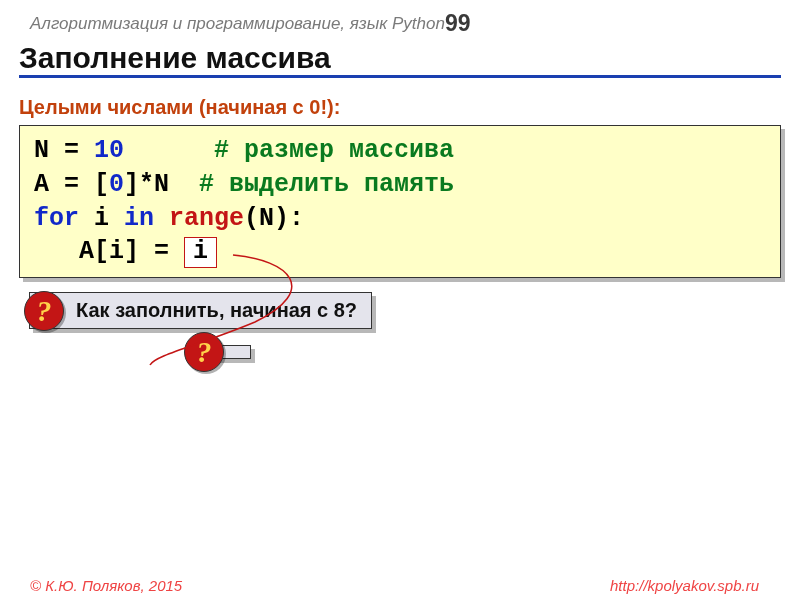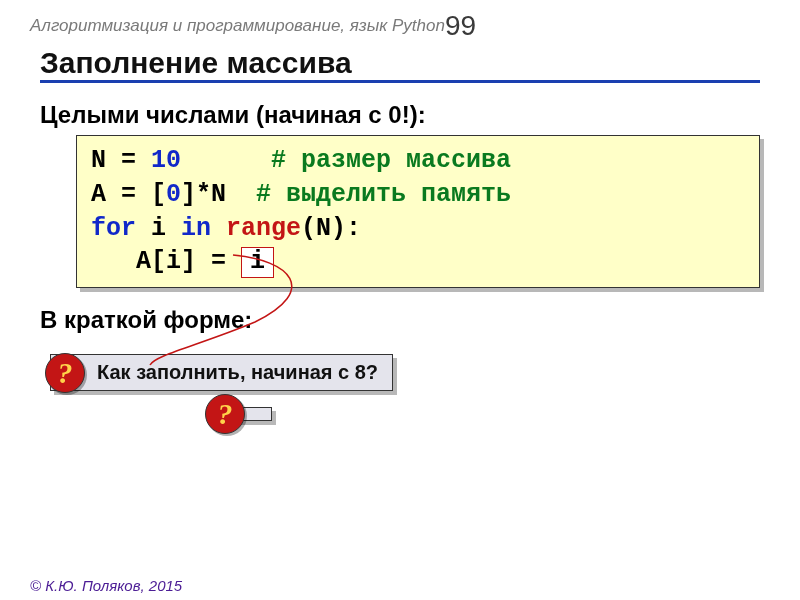--- a/index.html
+++ b/index.html
@@ -6,60 +6,59 @@
   body {
     margin: 0;
     width: 800px;
     height: 600px;
     background: #fff;
     font-family: Arial, Helvetica, sans-serif;
     color: #000;
     position: relative;
     overflow: hidden;
   }
-  .page { padding: 0 40px; }
+  .page { padding: 0 19px; }
   .topbar {
     display: flex;
     align-items: center;
     padding: 10px 30px 4px 30px;
     font-style: italic;
     color: #7a7a7a;
     font-size: 17px;
   }
   .topbar .pg {
     font-style: normal;
-    font-weight: normal;
+    font-weight: bold;
     color: #3a3a3a;
-    font-size: 28px;
+    font-size: 23px;
   }
   .title {
     margin: 0 0 8px 0;
     font-size: 30px;
     font-weight: bold;
     color: #111;
     border-bottom: 3px solid #1a3fb0;
   }
   .subtitle {
-    font-size: 24px;
+    font-size: 20px;
     font-weight: bold;
-    color: #000000;
+    color: #c2410c;
     margin: 18px 0 6px 0;
   }
   .codebox {
     background: #ffffc8;
     border: 1.5px solid #333;
     box-shadow: 4px 4px 0 rgba(0,0,0,0.28);
     padding: 8px 14px 8px 14px;
     font-family: "Courier New", monospace;
     font-size: 25px;
     font-weight: bold;
     line-height: 1.35;
     white-space: pre;
     position: relative;
-    margin-left: 36px;
   }
   .k-blue { color: #1128c9; }
   .k-green { color: #0a7a1f; }
   .k-red { color: #c31515; }
   .k-black { color: #000; }
   .boxed-i {
     display: inline-block;
     background: #fff;
     border: 1.5px solid #c31515;
     padding: 0 8px;
@@ -98,21 +97,21 @@
     box-shadow: 2px 2px 0 rgba(0,0,0,0.3);
   }
   .footer {
     position: absolute;
     bottom: 6px;
     left: 0; right: 11px;
     display: flex;
     justify-content: space-between;
     padding: 0 30px;
     font-style: italic;
-    color: #4c1d95;
+    color: #ef4444;
     font-size: 15px;
   }
   svg.connector {
     position: absolute;
     pointer-events: none;
   }
 </style>
 </head>
 <body>
 
@@ -124,21 +123,20 @@
 <div class="page">
   <h1 class="title">Заполнение массива</h1>
 
   <div class="subtitle">Целыми числами (начиная с 0!):</div>
 
   <div class="codebox" id="cb1"><span class="k-black">N = </span><span class="k-blue">10</span><span class="k-green">      # размер массива</span>
 <span class="k-black">A = [</span><span class="k-blue">0</span><span class="k-black">]*N  </span><span class="k-green"># выделить память</span>
 <span class="k-blue">for</span><span class="k-black"> i </span><span class="k-blue">in</span><span class="k-red"> range</span><span class="k-black">(N):</span>
 <span class="k-black">   A[i] = </span><span class="boxed-i" id="bi1">i</span></div>
 
-  <div class="subtitle">В краткой форме:</div>
 
 
   <div>
     <div class="question" style="margin-left:10px;">
       <div class="qmark">?</div>
       <span> Как заполнить, начиная с 8?</span>
     </div>
   </div>
 
   <div>
@@ -147,13 +145,14 @@
     </div>
   </div>
 </div>
 
 <svg class="connector" style="left:0; top:0; width:800px; height:600px;">
   <path d="M 233 255 C 290 260, 320 290, 255 322 C 200 345, 155 355, 150 365" stroke="#c31515" stroke-width="1.5" fill="none"></path>
 </svg>
 
 <div class="footer">
   <span>© К.Ю. Поляков, 2015</span>
+  <span>http://kpolyakov.spb.ru</span>
 </div>
 
 </body></html>

